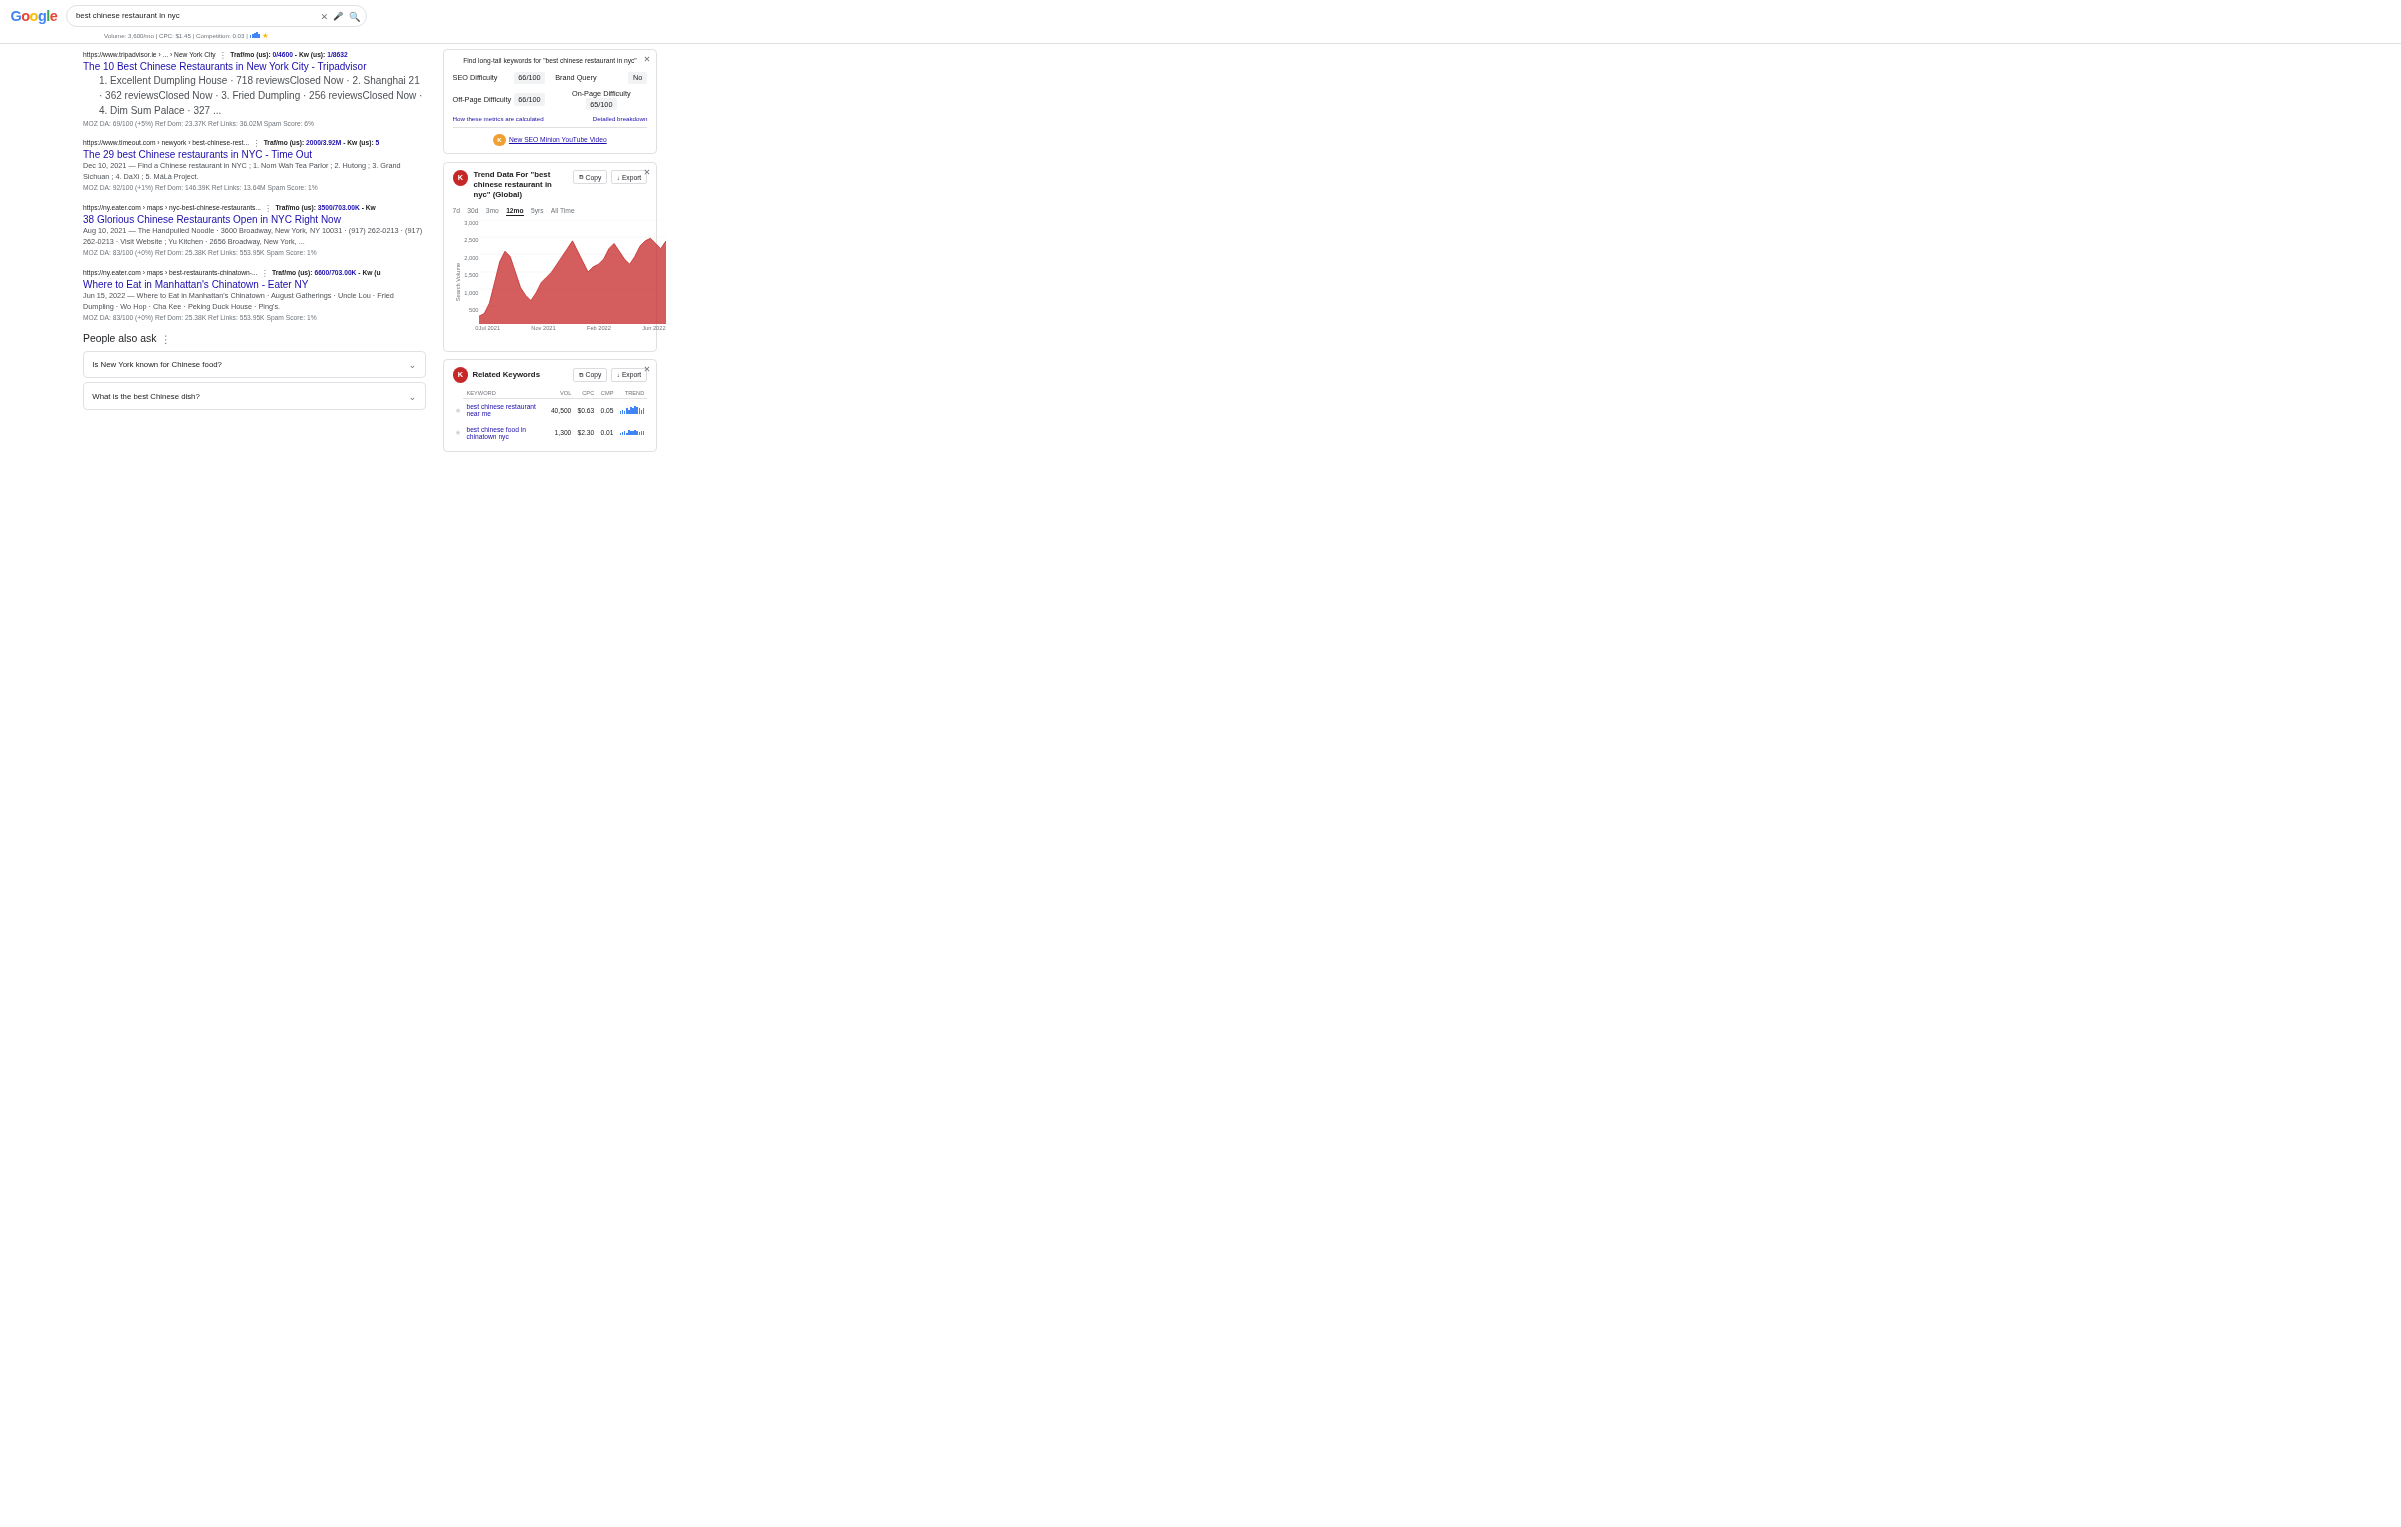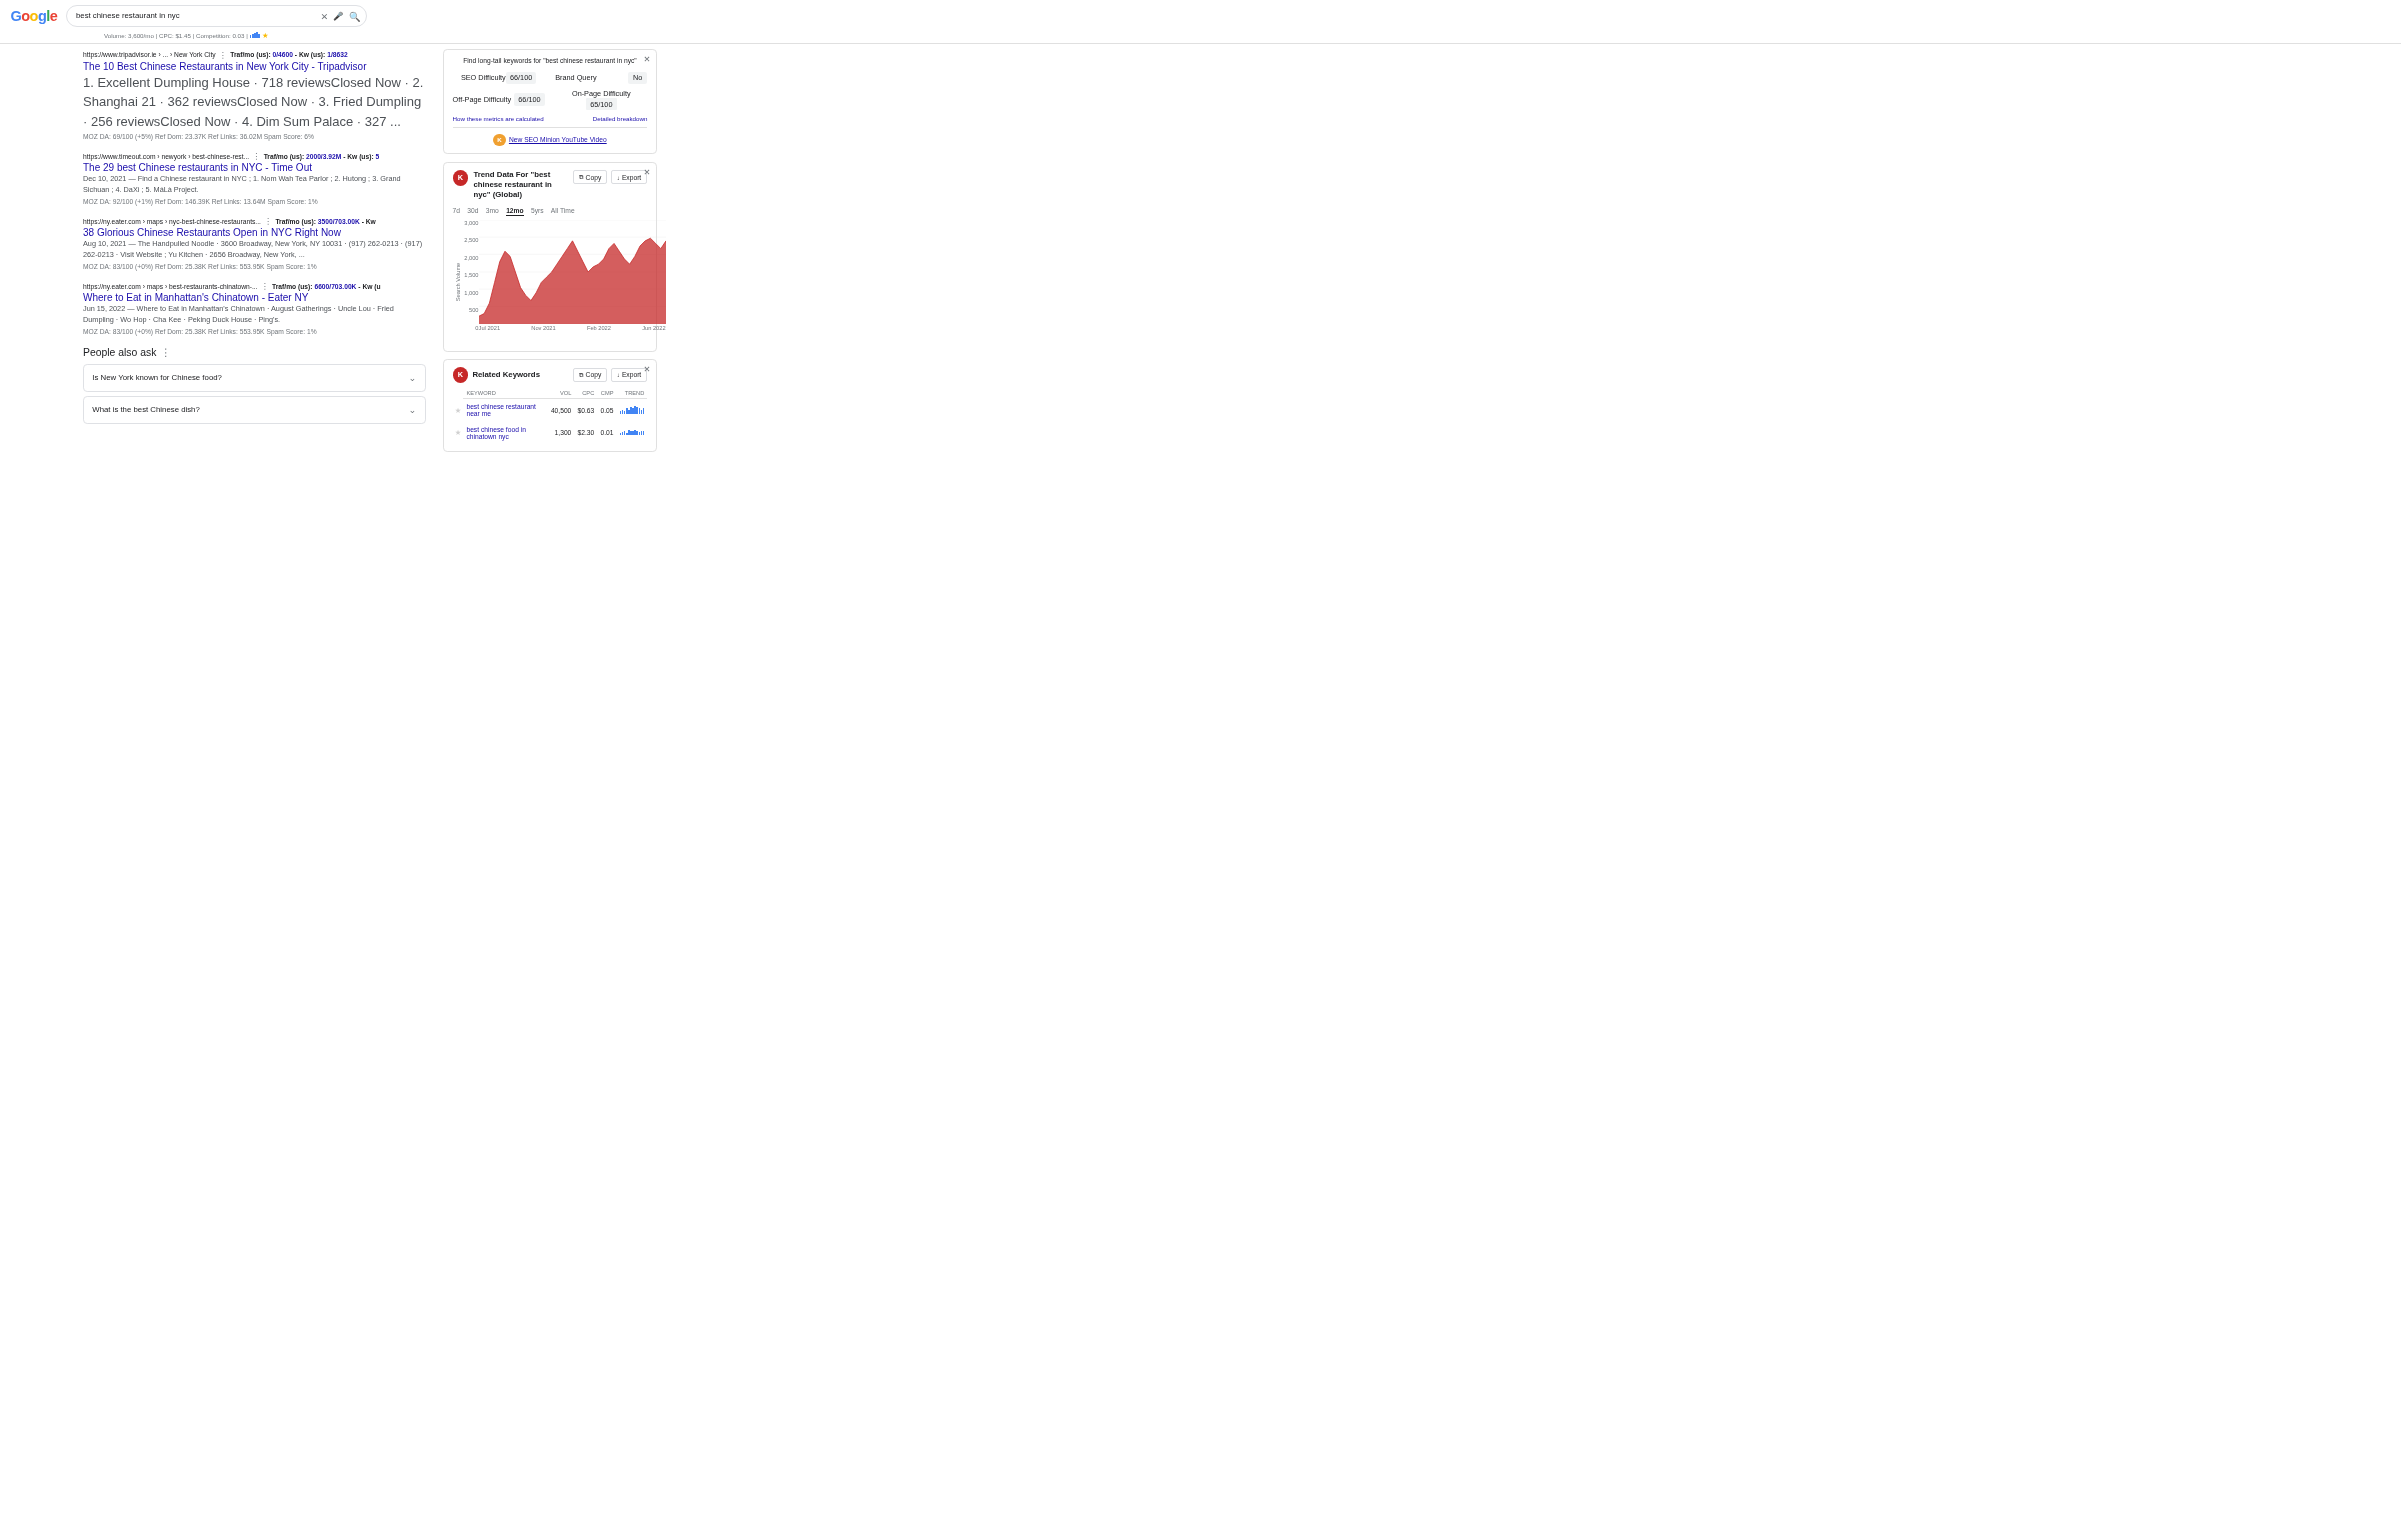--- a/index.html
+++ b/index.html
@@ -47,21 +47,21 @@
 
     <div class="result" style="margin-bottom:11.4px;">
       <div style="display:flex;align-items:center;gap:3.1px;">
         <span style="font-size:6.7px;color:#202124;">https://www.tripadvisor.ie › ... › New York City</span>
         <span style="color:#70757a;font-size:8.3px;">⋮</span>
         <span style="font-size:6.7px;font-weight:bold;">
           <span style="color:#202124;">Traf/mo (us): </span><span style="color:#1a0dab;">0/4600</span><span style="color:#202124;"> - Kw (us): </span><span style="color:#1a0dab;">1/8632</span>
         </span>
       </div>
       <a href="#" style="font-size:10px;color:#1a0dab;text-decoration:none;display:block;margin:1px 0;">The 10 Best Chinese Restaurants in New York City - Tripadvisor</a>
-      <div style="font-size:13px;color:#4d5156;line-height:1.5;margin-bottom:1.6px;">1. Excellent Dumpling House · 718 reviewsClosed Now · 2. Shanghai 21 · 362 reviewsClosed Now · 3. Fried Dumpling · 256 reviewsClosed Now · 4. Dim Sum Palace · 327 ...</div>
+      <div style="font-size:10px;color:#4d5156;line-height:1.5;margin-bottom:1.6px;margin-left:16px;">1. Excellent Dumpling House · 718 reviewsClosed Now · 2. Shanghai 21 · 362 reviewsClosed Now · 3. Fried Dumpling · 256 reviewsClosed Now · 4. Dim Sum Palace · 327 ...</div>
       <div style="font-size:6.7px;color:#70757a;">MOZ DA: 69/100 (+5%)   Ref Dom: 23.37K   Ref Links: 36.02M   Spam Score: 6%</div>
     </div>
 
     <div class="result" style="margin-bottom:11.4px;">
       <div style="display:flex;align-items:center;gap:3.1px;">
         <span style="font-size:6.7px;color:#202124;">https://www.timeout.com › newyork › best-chinese-rest...</span>
         <span style="color:#70757a;font-size:8.3px;">⋮</span>
         <span style="font-size:6.7px;font-weight:bold;">
           <span style="color:#202124;">Traf/mo (us): </span><span style="color:#1a0dab;">2000/3.92M</span><span style="color:#202124;"> - Kw (us): </span><span style="color:#1a0dab;">5</span>
         </span>
@@ -114,21 +114,21 @@
 
   </div>
 
   <div style="width:228px;min-width:228px;padding:5.2px 7.3px;">
 
     <div style="background:#fff;border:0.5px solid #e0e0e0;border-radius:4.2px;padding:7.3px 8.3px;margin-bottom:7.3px;position:relative;">
       <span style="position:absolute;top:4.2px;right:5.2px;color:#70757a;cursor:pointer;font-size:8.3px;">✕</span>
       <div style="font-size:6.7px;color:#202124;margin-bottom:7.3px;text-align:center;">Find long-tail keywords for "best chinese restaurant in nyc"</div>
 
       <div style="display:grid;grid-template-columns:1fr 1fr;gap:5.2px 10.4px;margin-bottom:5.2px;">
-        <div style="display:flex;align-items:center;justify-content:center;">
+        <div style="display:flex;align-items:center;justify-content:space-between;">
           <span style="font-size:7.3px;color:#202124;">SEO Difficulty</span>
           <span style="background:#f1f3f4;border-radius:2.1px;padding:1.6px 4.2px;font-size:7.3px;font-weight:500;">66/100</span>
         </div>
         <div style="display:flex;align-items:center;justify-content:space-between;text-align:right;">
           <span style="font-size:7.3px;color:#202124;">Brand Query</span>
           <span style="background:#f1f3f4;border-radius:2.1px;padding:1.6px 5.2px;font-size:7.3px;font-weight:500;">No</span>
         </div>
         <div style="display:flex;align-items:center;justify-content:space-between;">
           <span style="font-size:7.3px;color:#202124;">Off-Page Difficulty</span>
           <span style="background:#f1f3f4;border-radius:2.1px;padding:1.6px 4.2px;font-size:7.3px;font-weight:500;">66/100</span>

